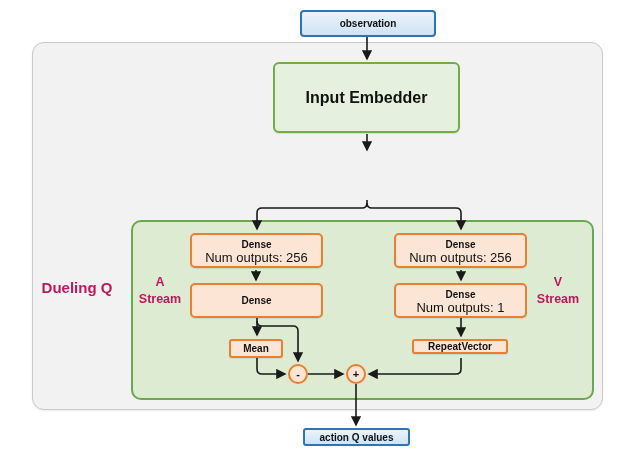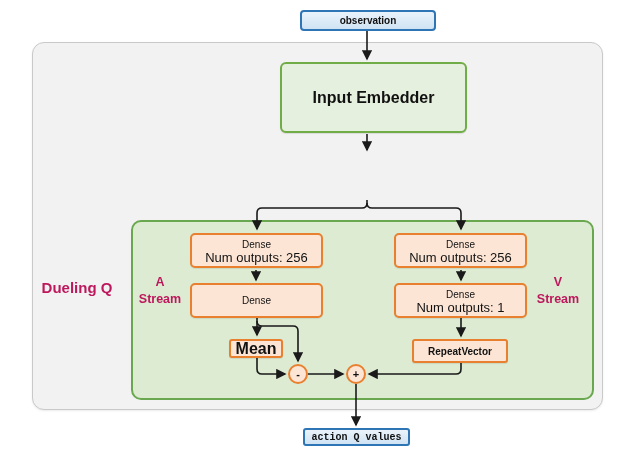--- a/index.html
+++ b/index.html
@@ -15,43 +15,43 @@
 
   
   .node{position:absolute;display:flex;flex-direction:column;align-items:center;
     justify-content:center;text-align:center;box-sizing:border-box;z-index:3;color:#111;}
   .blue-node{background:linear-gradient(#eaf3fb,#cfe3f4);border:2px solid #2e75b6;
     border-radius:4px;font-weight:bold;font-size:10px;}
   .green-node{background:#e6f0de;border:2px solid #70ad47;border-radius:6px;
     font-weight:bold;box-shadow:0 1px 1px rgba(0,0,0,0.10);}
   .orange-node{background:#fce5d5;border:2px solid #e8802f;border-radius:5px;
     box-shadow:0 1px 1px rgba(0,0,0,0.08);}
-  .orange-node .t{font-weight:normal;font-size:10px;line-height:13px;}
+  .orange-node .t{font-weight:bold;font-size:10px;line-height:13px;}
   .orange-node .s{font-weight:normal;font-size:13px;line-height:13px;}
 
-  #observation{left:300px;top:10px;width:136px;height:21px;}
-  #input-embedder{left:280px;top:62px;width:187px;height:71px;font-size:16px;}
+  #observation{left:300px;top:10px;width:136px;height:27px;}
+  #input-embedder{left:273px;top:62px;width:187px;height:71px;font-size:16px;}
   #middleware{left:273px;top:153px;width:187px;height:46px;font-size:15px;}
 
   #dense-a1{left:190px;top:233px;width:133px;height:35px;}
   #dense-a2{left:190px;top:283px;width:133px;height:35px;}
   #dense-v1{left:394px;top:233px;width:133px;height:35px;}
   #dense-v2{left:394px;top:283px;width:133px;height:35px;}
 
-  #mean{left:229px;top:339px;width:54px;height:19px;font-weight:bold;font-size:16px;border-radius:3px;}
-  #repeat-vector{left:412px;top:339px;width:96px;height:24px;font-weight:bold;font-size:10px;border-radius:3px;}
+  #mean{left:229px;top:339px;width:54px;height:19px;font-weight:bold;font-size:10px;border-radius:3px;}
+  #repeat-vector{left:412px;top:339px;width:96px;height:15px;font-weight:bold;font-size:10px;border-radius:3px;}
 
   .op-circle{position:absolute;width:16px;height:16px;border-radius:50%;
     background:#fce5d5;border:2px solid #e8802f;z-index:4;display:flex;
     align-items:center;justify-content:center;font-weight:bold;font-size:11px;
     line-height:16px;color:#111;}
   #minus-op{left:288px;top:364px;}
   #plus-op{left:346px;top:364px;}
 
-  #action-q{left:303px;top:428px;width:107px;height:18px;border-radius:3px;font-family:Liberation Mono, monospace;}
+  #action-q{left:303px;top:428px;width:107px;height:18px;border-radius:3px;}
 
   
   .side-label{position:absolute;text-align:center;font-weight:bold;color:#be185d;z-index:2;}
   #dueling-label{left:18px;top:277px;width:118px;font-size:15px;line-height:21px;}
   #a-stream-label{left:132px;top:274px;width:56px;font-size:12.5px;line-height:17px;}
   #v-stream-label{left:528px;top:274px;width:60px;font-size:12.5px;line-height:17px;}
 
   .arrows{position:absolute;left:0;top:0;z-index:2;}
 </style>
 </head>

